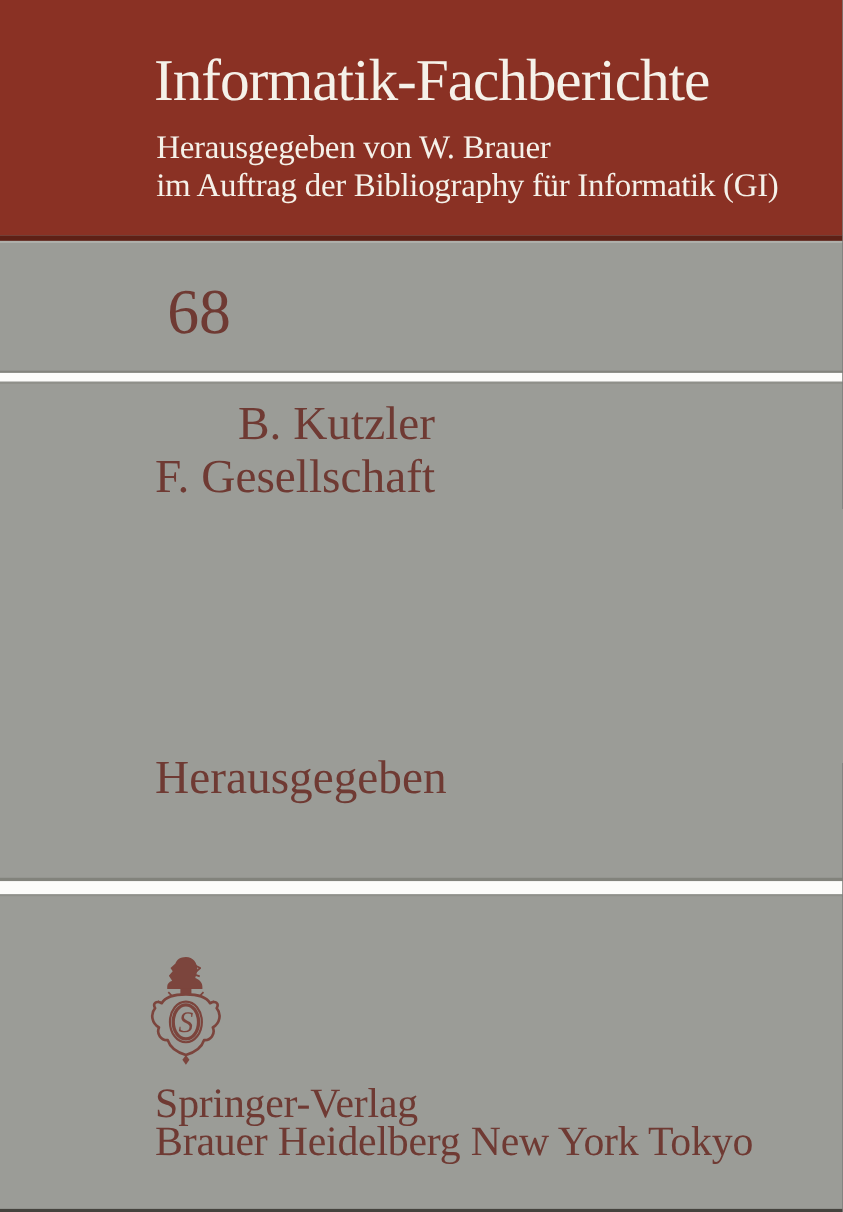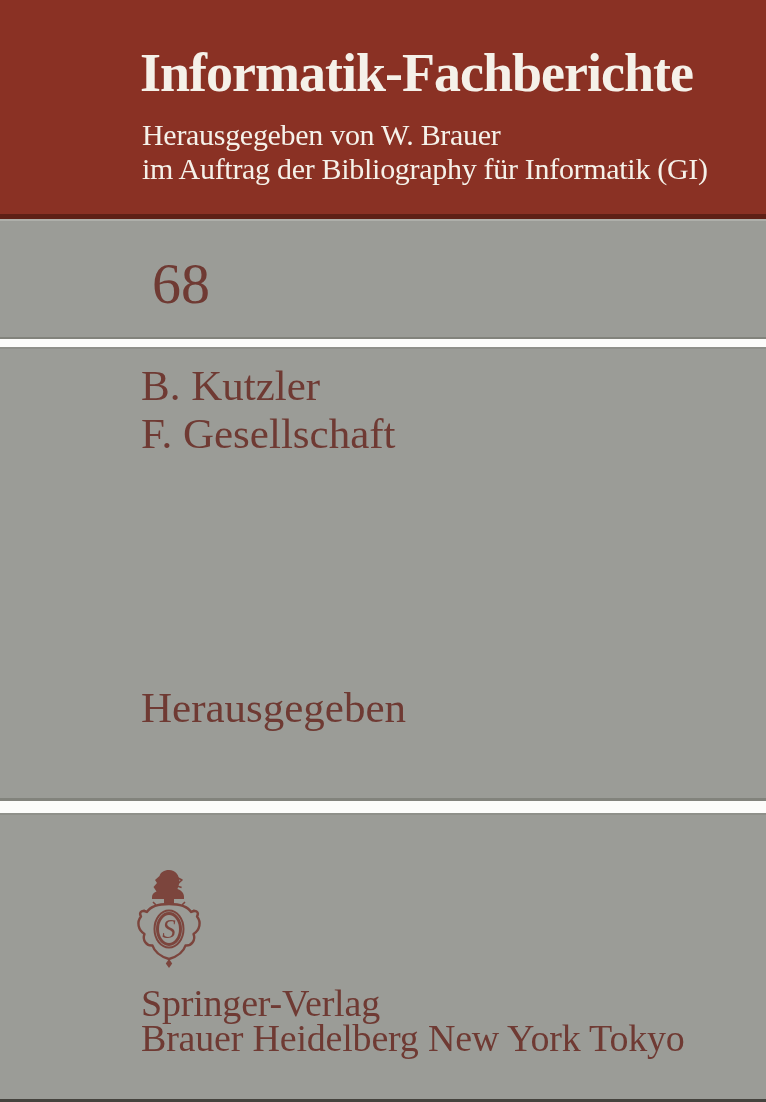--- a/index.html
+++ b/index.html
@@ -36,37 +36,37 @@
   .band-gray-main{height:449px;background:var(--background-gray);}
   .stripe-shadow-2{height:3px;background:var(--stripe-shadow);}
   .stripe-white-2{height:12px;background:var(--stripe-white);}
   .band-gray-bottom{height:284px;background:var(--background-gray);}
   .band-bottom-edge{height:3px;background:var(--bottom-edge);}
 
   
   .series-title{
     position:absolute;left:140px;top:44px;
     font-size:54px;line-height:58px;letter-spacing:-1px;
-    color:var(--text-on-red);white-space:nowrap;font-weight:bold;
+    color:var(--text-on-red);white-space:nowrap;
   }
   .series-editors{
     position:absolute;left:142px;top:118px;
     font-size:30px;line-height:34px;letter-spacing:-0.3px;
     color:var(--text-on-red);white-space:nowrap;
   }
   .volume-number{
     position:absolute;left:140px;top:254px;
     font-size:58px;line-height:60px;
     color:var(--text-maroon);
     margin-left:12px;
   }
   .authors{
     position:absolute;left:141px;top:362px;
     font-size:43px;line-height:48px;
-    color:var(--text-maroon);white-space:nowrap;
+    color:var(--text-maroon);white-space:nowrap;text-align:right;
   }
   .book-title{
     position:absolute;left:141px;top:684px;
     font-size:43px;line-height:48px;
     color:var(--text-maroon);white-space:nowrap;
   }
   .publisher-logo{
     position:absolute;left:132px;top:866px;
     width:74px;height:104px;
   }

